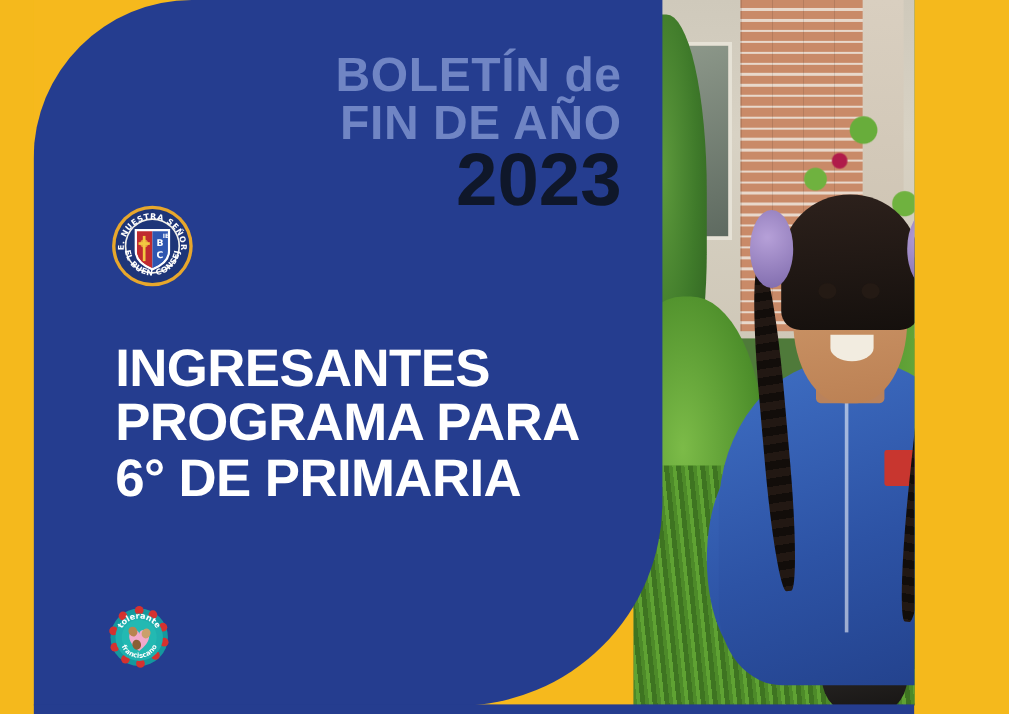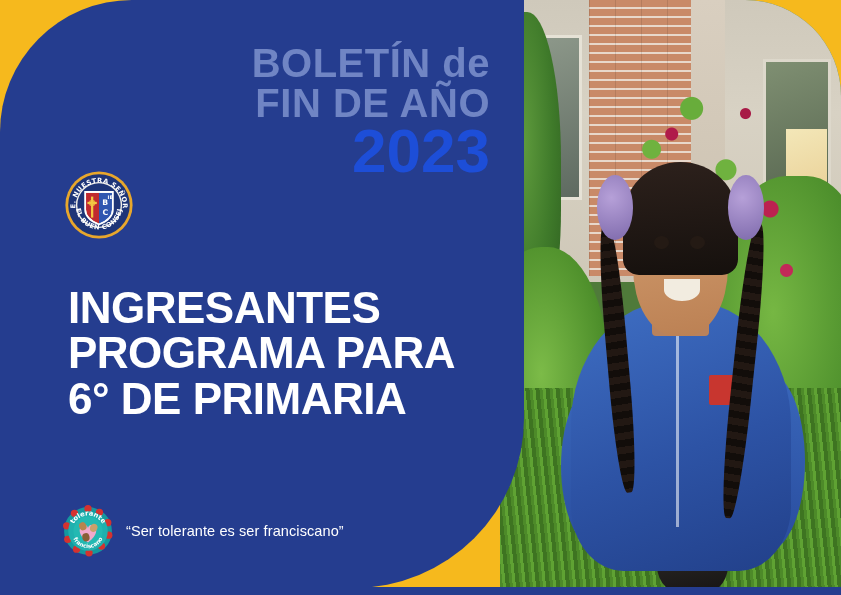--- a/index.html
+++ b/index.html
@@ -6,23 +6,24 @@
   html,body { width:841px; height:595px; overflow:hidden; }
   body {
     font-family:"Liberation Sans", sans-serif;
     background:#f5b91c;
     position:relative;
   }
 
   
   .poster {
     position:absolute; inset:0;
-    width:841px; height:595px;
+    width:734px; height:595px;
     background:#f5b91c;
     overflow:hidden;
+    margin-left:28px;
   }
 
   
   .yellow-bg {
     position:absolute; inset:0;
     background:#f6b91d;
   }
 
   
   .photo {
@@ -223,21 +224,21 @@
   }
   .header .l1 .de {
     font-weight:700; text-transform:none;
   }
   .header .l2 {
     font-size:40px; font-weight:700; letter-spacing:.5px;
     color:#7085c4; margin-top:2px;
   }
   .header .year {
     font-size:62px; font-weight:800; letter-spacing:0px;
-    color:#1d4ed8; margin-top:-2px;
+    color:#0f172a; margin-top:-2px;
   }
 
   
   .crest {
     position:absolute; left:62px; top:170px;
     width:74px; height:70px;
   }
   .crest svg { width:100%; height:100%; display:block; }
 
   
@@ -393,18 +394,17 @@
         <ellipse cx="61" cy="44" rx="7" ry="8" fill="#caa06a" transform="rotate(22 61 44)"></ellipse>
         <ellipse cx="46" cy="62" rx="7" ry="8" fill="#8a5f35" transform="rotate(-12 46 62)"></ellipse>
         <text font-family="DejaVu Sans, sans-serif" font-size="13" font-weight="bold" fill="#ffffff">
           <textPath href="#mArcTop" startOffset="50%" text-anchor="middle">tolerante</textPath>
         </text>
         <text font-family="DejaVu Sans, sans-serif" font-size="11" font-weight="bold" fill="#ffffff">
           <textPath href="#mArcBot" startOffset="50%" text-anchor="middle">franciscano</textPath>
         </text>
       </svg>
     </div>
-    <div class="motto-text">“Ser tolerante es ser franciscano”</div>
   </div>
 
   <div class="bottom-strip"></div>
 
 </div>
 
 </body></html>

